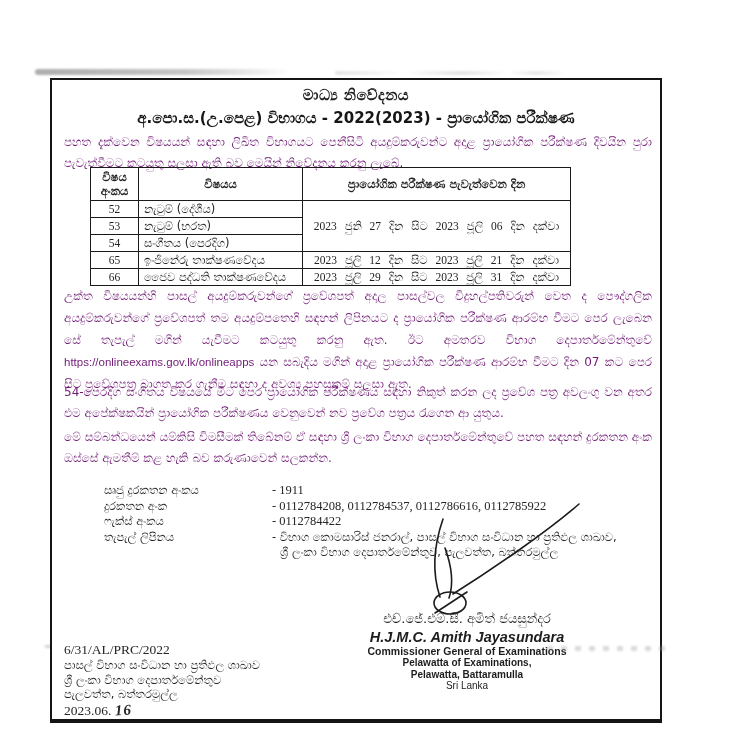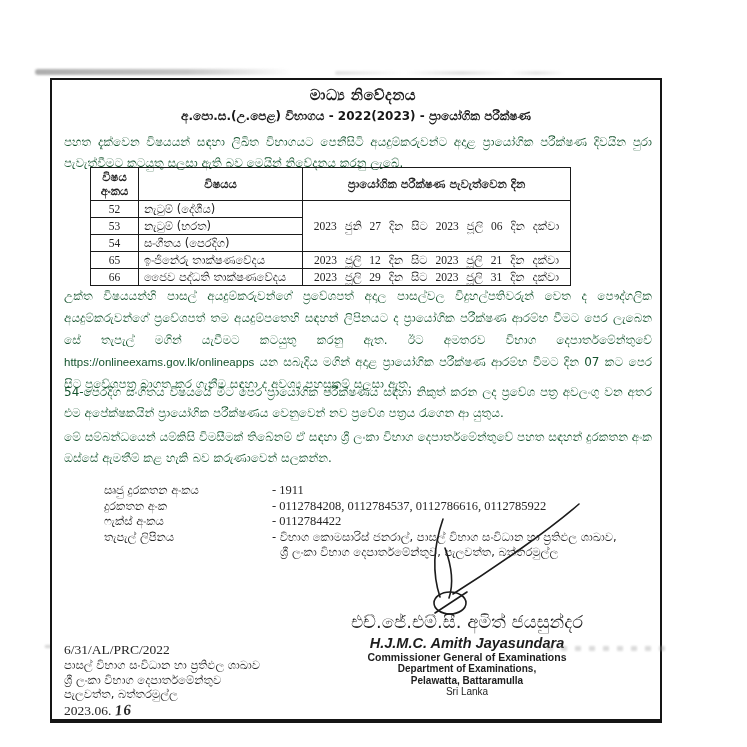--- a/index.html
+++ b/index.html
@@ -18,29 +18,29 @@
   .smear-right{position:absolute;left:495px;top:566px;width:120px;height:5px;background:repeating-linear-gradient(90deg,#9a9a9a 0 6px,transparent 6px 14px);opacity:.35;filter:blur(.8px);}
   .shadow-bottom{position:absolute;left:45px;top:645px;width:380px;height:3px;background:#888;opacity:.35;filter:blur(1px);}
 
   .doc-border{
     position:absolute;left:50px;top:78px;width:612px;height:645px;
     border:2px solid #151515;border-bottom-width:4px;box-sizing:border-box;
     background:#ffffff;
   }
   .title{
     position:absolute;top:6px;left:0;width:100%;text-align:center;
-    font-weight:bold;font-size:15px;letter-spacing:.5px;color:#1d1d1d;padding-left:7px;
+    font-weight:bold;font-size:15px;letter-spacing:.5px;color:#1d1d1d;
   }
   .subtitle{
     position:absolute;top:29px;left:0;width:100%;text-align:center;
-    font-weight:bold;font-size:12px;color:#161616;
+    font-weight:bold;font-size:15px;color:#161616;
   }
   .para{
     position:absolute;left:12px;width:588px;margin:0;
-    font-size:12px;line-height:21px;text-align:justify;color:#14532d;
+    font-size:12px;line-height:21px;text-align:justify;color:#701a75;
   }
   .para-intro{top:52px;}
   .para-2{top:205px;line-height:22px;}
   .para-3{top:302px;}
   .para-4{top:347px;}
   .url-text{font-family:"Liberation Sans",sans-serif;font-size:11.5px;}
 
   table.subjects{
     position:absolute;left:38px;top:87px;width:480px;
     border-collapse:collapse;table-layout:fixed;
@@ -59,21 +59,21 @@
   .contacts{position:absolute;left:12px;top:403px;width:594px;font-size:11.5px;line-height:15.5px;color:#262626;margin-left:40px;}
   .contact-row{display:flex;align-items:flex-start;}
   .contact-label{width:168px;flex:0 0 168px;}
   .contact-value{flex:1;font-family:"Liberation Serif",serif;font-size:12.5px;}
   .contact-value.sinhala{font-family:"DejaVu Sans","Liberation Sans",sans-serif;font-size:11.5px;}
   .postal-line2{padding-left:8px;}
 
   .signature-ink{position:absolute;left:0;top:0;width:608px;height:639px;pointer-events:none;}
 
   .sign-block{position:absolute;left:245px;top:531px;width:340px;text-align:center;color:#1d1d1d;}
-  .sign-name-si{font-size:18px;margin-bottom:3px;}
+  .sign-name-si{font-size:13px;margin-bottom:3px;}
   .sign-title-si{font-size:11.5px;margin-bottom:0px;}
   .sign-name-en{font-family:"Liberation Sans",sans-serif;font-weight:bold;font-size:14.5px;line-height:15px;font-style:italic;}
   .sign-title-en{font-family:"Liberation Sans",sans-serif;font-weight:bold;font-size:10.5px;line-height:12px;}
   .sign-dept-en,.sign-city-en{font-family:"Liberation Sans",sans-serif;font-weight:bold;font-size:10px;line-height:11.5px;}
   .sign-country-en{font-family:"Liberation Sans",sans-serif;font-size:10px;line-height:11.5px;}
 
   .footer-left{position:absolute;left:12px;top:562px;color:#262626;}
   .footer-ref{font-family:"Liberation Serif",serif;font-size:13.5px;line-height:16px;}
   .footer-line{font-size:11.5px;line-height:14.5px;}
   .footer-date{font-family:"Liberation Serif",serif;font-size:13.5px;line-height:17px;}
@@ -170,21 +170,21 @@
         <path d="M 393 468 C 400 487, 402 503, 397 518"></path>
         <ellipse cx="398" cy="523" rx="16" ry="11"></ellipse>
         <path d="M 383 533 L 415 512"></path>
       </g>
     </svg>
 
     <div class="sign-block">
       <div class="sign-name-si">එච්.ජේ.එම්.සී. අමිත් ජයසුන්දර</div>
       <div class="sign-name-en">H.J.M.C. Amith Jayasundara</div>
       <div class="sign-title-en">Commissioner General of Examinations</div>
-      <div class="sign-dept-en">Department of Examinations,</div>
+      <div class="sign-dept-en">Pelawatta of Examinations,</div>
       <div class="sign-city-en">Pelawatta, Battaramulla</div>
       <div class="sign-country-en">Sri Lanka</div>
     </div>
 
     <div class="footer-left">
       <div class="footer-ref">6/31/AL/PRC/2022</div>
       <div class="footer-line">පාසල් විභාග සංවිධාන හා ප්‍රතිඵල ශාඛාව</div>
       <div class="footer-line">ශ්‍රී ලංකා විභාග දෙපාර්තමේන්තුව</div>
       <div class="footer-line">පැලවත්ත, බත්තරමුල්ල</div>
       <div class="footer-date"><span>2023.06.</span> <span class="hand-digits">16</span></div>

